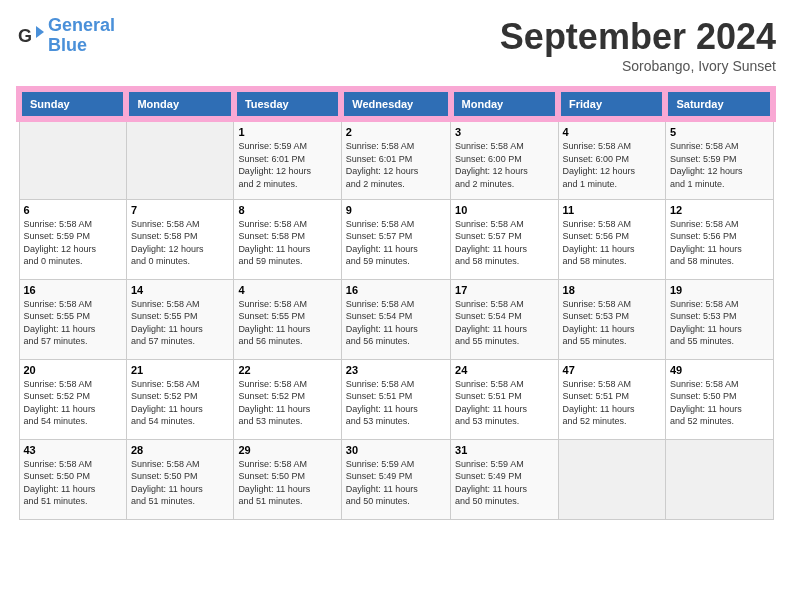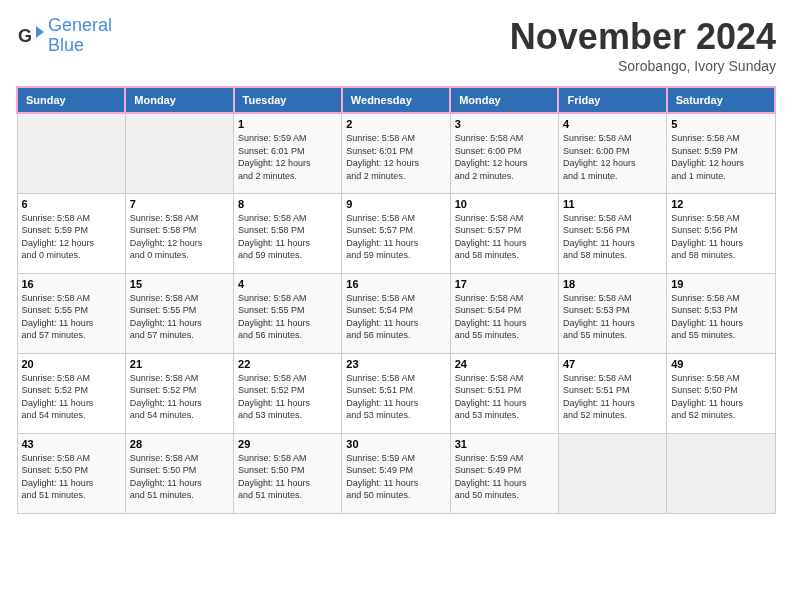--- a/index.html
+++ b/index.html
@@ -16,21 +16,21 @@
       align-items: flex-start;
       margin-bottom: 12px;
     }
     .logo {
       display: flex;
       align-items: center;
       gap: 4px;
     }
     .logo-text {
       font-size: 18px;
-      font-weight: normal;
+      font-weight: bold;
       color: #333;
       line-height: 1.1;
     }
     .logo-text span {
       color: #4a90d9;
     }
     .logo-icon {
       width: 28px;
       height: 28px;
     }
@@ -50,21 +50,21 @@
       width: 100%;
       border-collapse: collapse;
       font-size: 10px;
     }
     thead tr th {
       background-color: #2f6eb5;
       color: #fff;
       padding: 6px 8px;
       text-align: left;
       font-size: 11px;
-      border: 2px solid #f9a8d4;
+      border: 6px solid #f9a8d4;
     }
     tbody tr td {
       border: 1px solid #ccc;
       vertical-align: top;
       padding: 4px;
       min-height: 70px;
       height: 80px;
       background: #fff;
     }
     tbody tr:nth-child(odd) td {
@@ -94,22 +94,22 @@
       <text x="2" y="20" font-size="18" font-weight="bold" fill="#333">G</text>
       <polygon points="20,4 28,10 20,16" fill="#4a90d9"></polygon>
     </svg>
     <div>
       <div class="logo-text">
         <span>General</span><br><span style="color:#4a90d9">Blue</span>
       </div>
     </div>
   </div>
   <div class="title-block">
-    <div class="month-title">November 2024</div>
-    <div class="subtitle">Sorobango, Ivory Sunday</div>
+    <div class="month-title">September 2024</div>
+    <div class="subtitle">Sorobango, Ivory Sunset</div>
   </div>
 </div>
 
 <table>
   <thead>
     <tr>
     <th>Sunday</th>
         <th>Monday</th>
         <th>Tuesday</th>
         <th>Wednesday</th>
@@ -211,21 +211,21 @@
       </tr>
       <tr>
         <td>
           <span class="day-num">16</span>
           <div class="day-info" style="white-space: pre-line;">Sunrise: 5:58 AM
 Sunset: 5:55 PM
 Daylight: 11 hours
 and 57 minutes.</div>
         </td>
         <td>
-          <span class="day-num">15</span>
+          <span class="day-num">14</span>
           <div class="day-info" style="white-space: pre-line;">Sunrise: 5:58 AM
 Sunset: 5:55 PM
 Daylight: 11 hours
 and 57 minutes.</div>
         </td>
         <td>
           <span class="day-num">4</span>
           <div class="day-info" style="white-space: pre-line;">Sunrise: 5:58 AM
 Sunset: 5:55 PM
 Daylight: 11 hours

